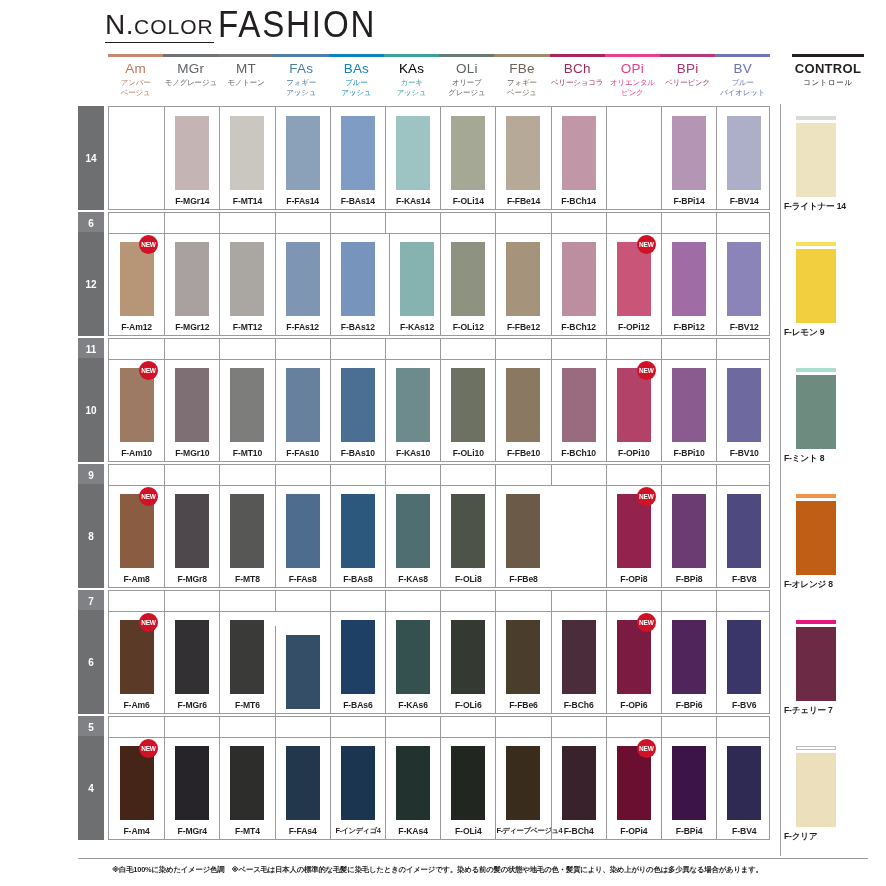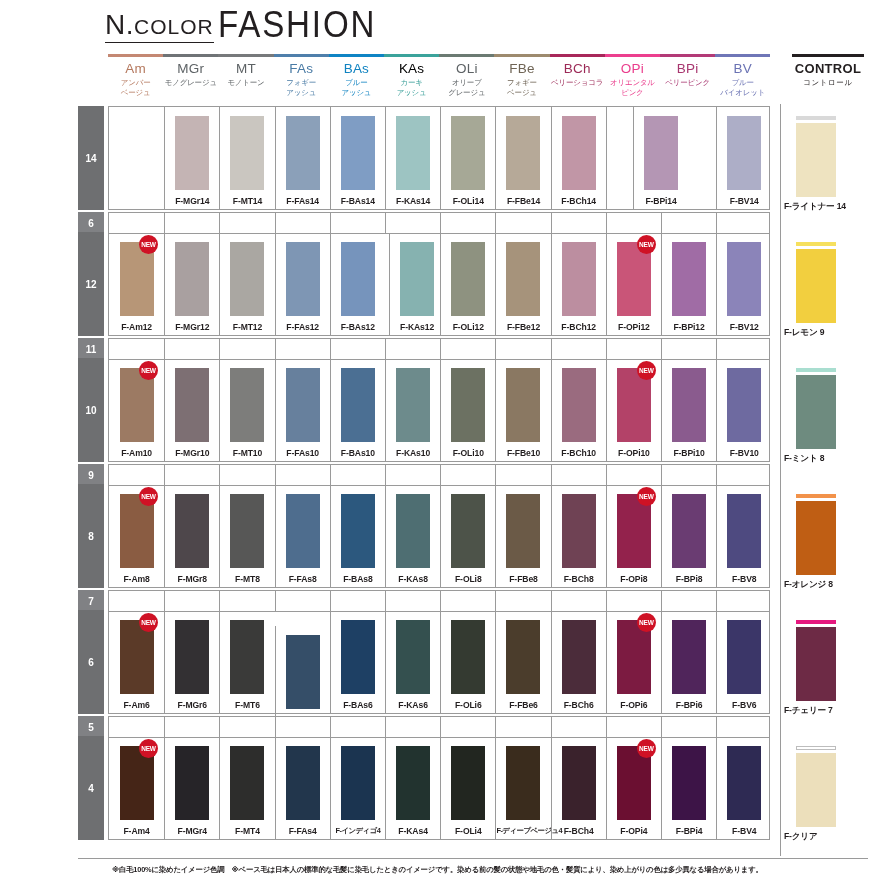--- a/index.html
+++ b/index.html
@@ -233,21 +233,21 @@
           </div>
           <div class="cell" style="left: 386.4px; width: 55.2px;">
             <div class="swatch" style="background: rgb(182, 169, 152);"></div>
             <div class="swatch-label">F-FBe14</div>
           </div>
           <div class="cell" style="left: 441.6px; width: 55.2px;">
             <div class="swatch" style="background: rgb(193, 150, 166);"></div>
             <div class="swatch-label">F-BCh14</div>
           </div>
           <div class="cell" style="left: 496.8px; width: 55.2px;"></div>
-          <div class="cell" style="left: 524px; width: 55.2px; padding-left: 16px;">
+          <div class="cell" style="left: 552px; width: 55.2px; padding-left: 16px;">
             <div class="swatch" style="background: rgb(180, 150, 180);"></div>
             <div class="swatch-label">F-BPi14</div>
           </div>
           <div class="cell" style="left: 607.2px; width: 55.2px;">
             <div class="swatch" style="background: rgb(173, 174, 199);"></div>
             <div class="swatch-label">F-BV14</div>
           </div>
         </div>
         <div class="rowbox" style="top: 128px; height: 104px;">
           <div class="cell" style="left: 0px; width: 55.2px;">
@@ -379,24 +379,20 @@
             <div class="swatch" style="background: rgb(78, 110, 114);"></div>
             <div class="swatch-label">F-KAs8</div>
           </div>
           <div class="cell" style="left: 331.2px; width: 55.2px;">
             <div class="swatch" style="background: rgb(77, 83, 73);"></div>
             <div class="swatch-label">F-OLi8</div>
           </div>
           <div class="cell" style="left: 386.4px; width: 55.2px;">
             <div class="swatch" style="background: rgb(107, 90, 71);"></div>
             <div class="swatch-label">F-FBe8</div>
-          </div>
-          <div class="cell" style="left: 441.6px; width: 55.2px;">
-            <div class="swatch" style="background: rgb(111, 66, 84);"></div>
-            <div class="swatch-label">F-BCh8</div>
           </div>
           <div class="cell" style="left: 496.8px; width: 55.2px;">
             <div class="swatch" style="background: rgb(147, 34, 76);"></div>
             <div class="newbadge" style="left: 30px; top: 2px;">NEW</div>
             <div class="swatch-label">F-OPi8</div>
           </div>
           <div class="cell" style="left: 552px; width: 55.2px;">
             <div class="swatch" style="background: rgb(106, 60, 114);"></div>
             <div class="swatch-label">F-BPi8</div>
           </div>

